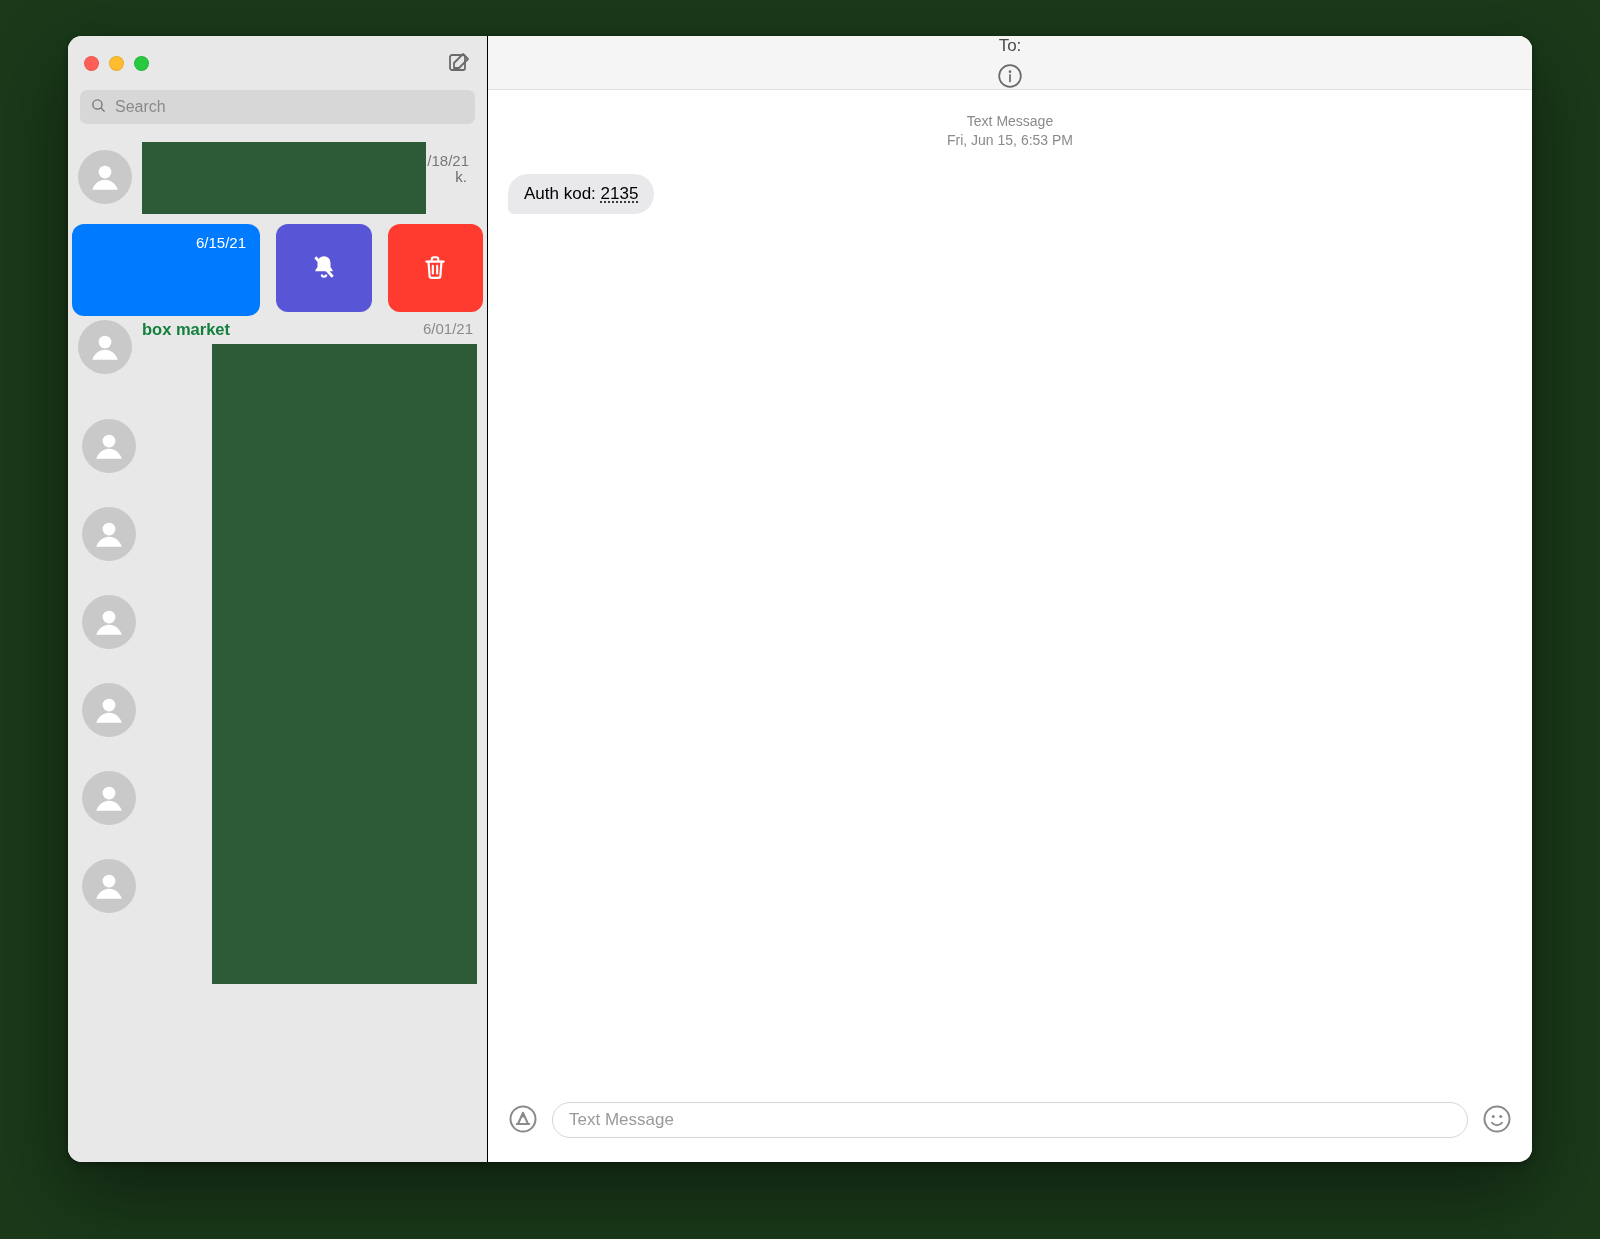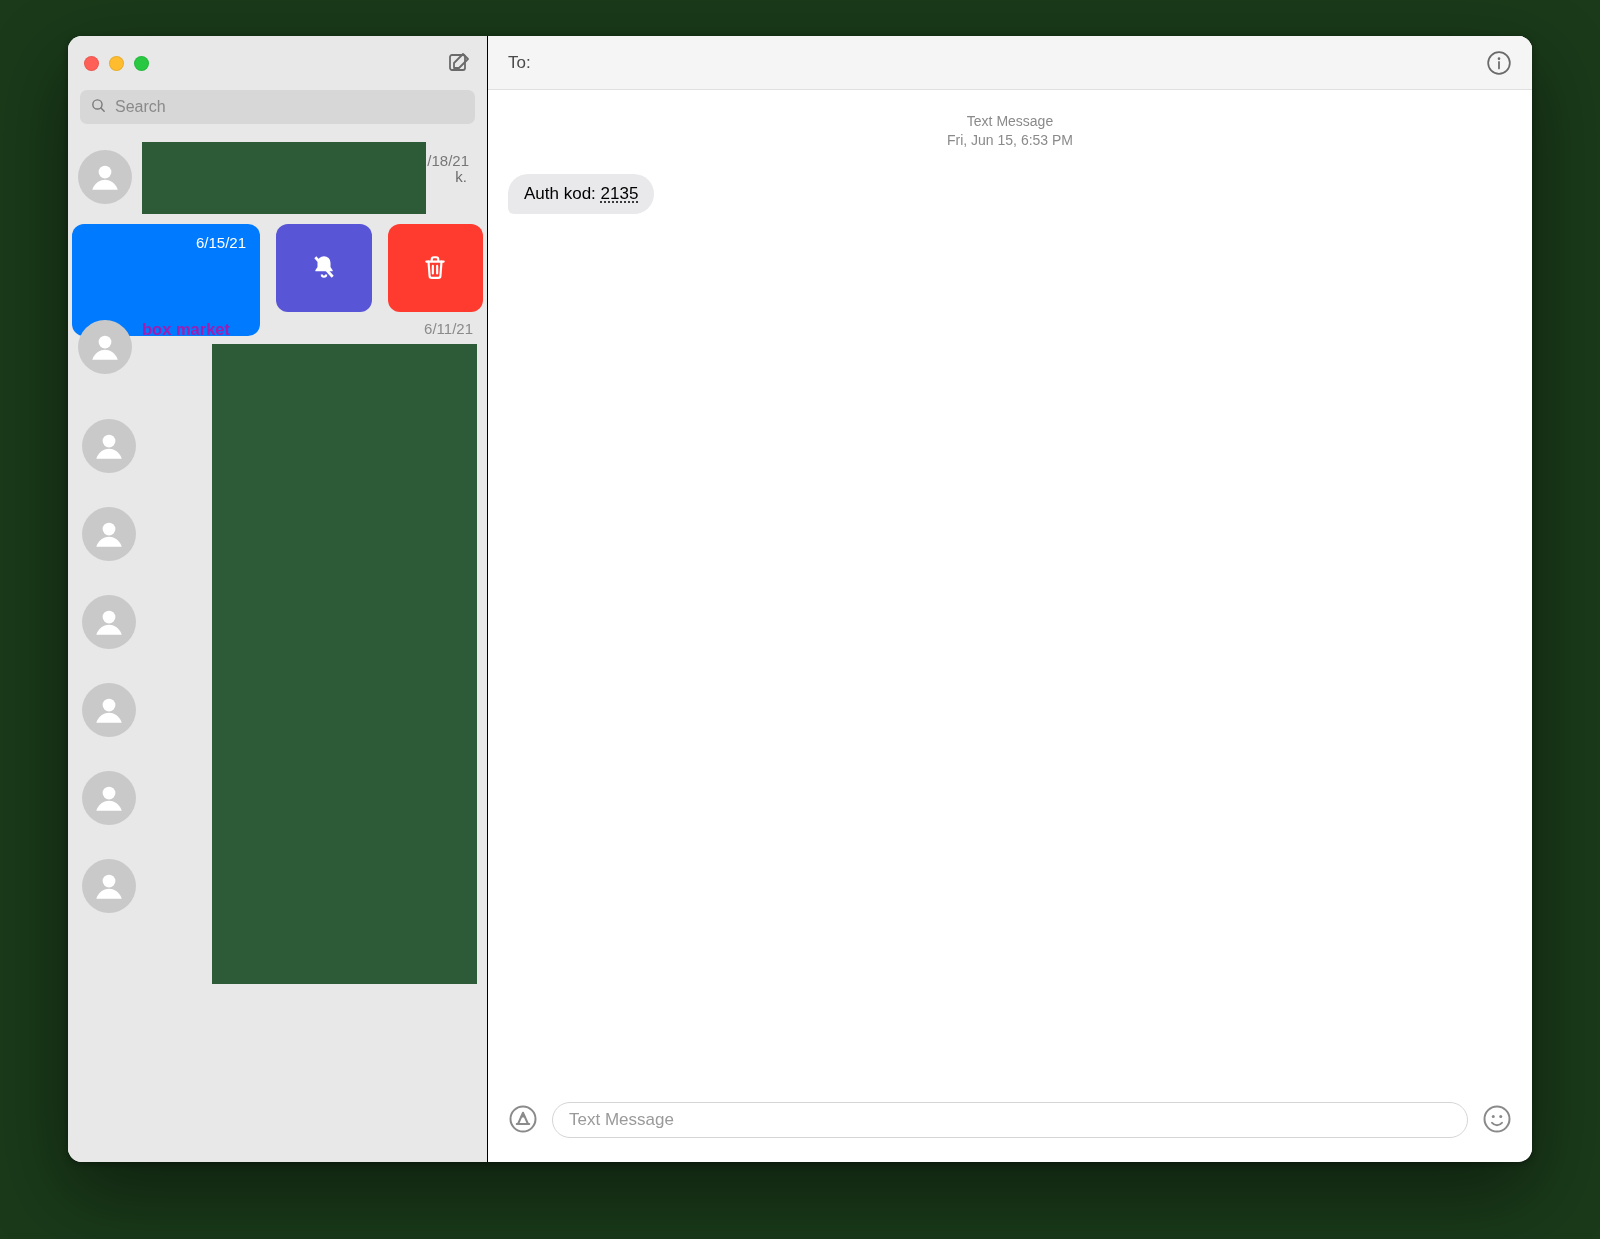--- a/index.html
+++ b/index.html
@@ -78,21 +78,21 @@
   .avatar {
     width: 54px; height: 54px; flex-shrink:0;
     border-radius:50%;
     background:#c9c9c9;
     display:flex; align-items:center; justify-content:center;
     margin-top: 4px;
   }
   .avatar svg{ width:34px; height:34px; fill:#fff;}
   .conv-main { flex:1; position:relative; height:100%; }
   .conv-title {
-    font-weight:600; font-size:16.5px; color:#a21caf;
+    font-weight:600; font-size:16.5px; color:#15803d;
   }
   .conv-date {
     position:absolute; top:0; right:0;
     font-size:15px; color:#8a8a8a;
   }
   .conv-preview {
     font-size:15px; color:#6a6a6a;
     position:absolute; top:22px; right:0; left:auto;
   }
   .redact {
@@ -106,21 +106,21 @@
   .conv1 .conv-preview { top:32px; right:20px; z-index:0; }
 
   
   .conv2 {
     height: 88px;
     padding: 0;
     display:flex;
   }
   .conv2 .card {
     flex:0 0 188px;
-    height: 112px;
+    height: 92px;
     background:#007aff;
     border-radius:12px;
     margin-left:4px;
     position:relative;
   }
   .conv2 .card .date {
     position:absolute; top:10px; right:14px;
     color:#fff; font-size:15px;
   }
   .conv2 .mute-btn,
@@ -161,20 +161,21 @@
   }
   .topbar {
     height:54px;
     background:#f5f5f5;
     border-bottom:1px solid #e0e0e0;
     display:flex; align-items:center;
     padding:0 20px;
     justify-content:space-between;
     color:#4a4a4a;
     font-size:17px;
+    flex-direction:column;
   }
   .topbar .info-icon{ width:26px; height:26px; color:#6a6a6a;}
   .topbar .info-icon svg{width:100%;height:100%;}
 
   .thread {
     flex:1;
     padding: 18px 20px 0;
     overflow:auto;
   }
   .thread-meta {
@@ -291,21 +292,21 @@
 
       <div class="conv conv3" style="height:32px;">
         <span class="avatar" style="margin-top:0">
           <svg viewBox="0 0 24 24">
               <circle cx="12" cy="8.5" r="4.5"></circle>
               <path d="M3 21c1.5-5 6-7 9-7s7.5 2 9 7z"></path>
             </svg>
         </span>
         <div class="conv-main">
           <span class="conv-title">box market</span>
-          <span class="conv-date">6/11/21</span>
+          <span class="conv-date">6/01/21</span>
         </div>
       </div>
 
       <div class="avatars-column" style="height:640px; position:relative;">
         <div class="bigredact"></div>
         <div class="avatar-row" style="height:56px"></div>
         <div class="avatar-row">
             <span class="avatar">
               <svg viewBox="0 0 24 24">
                 <circle cx="12" cy="8.5" r="4.5"></circle>

